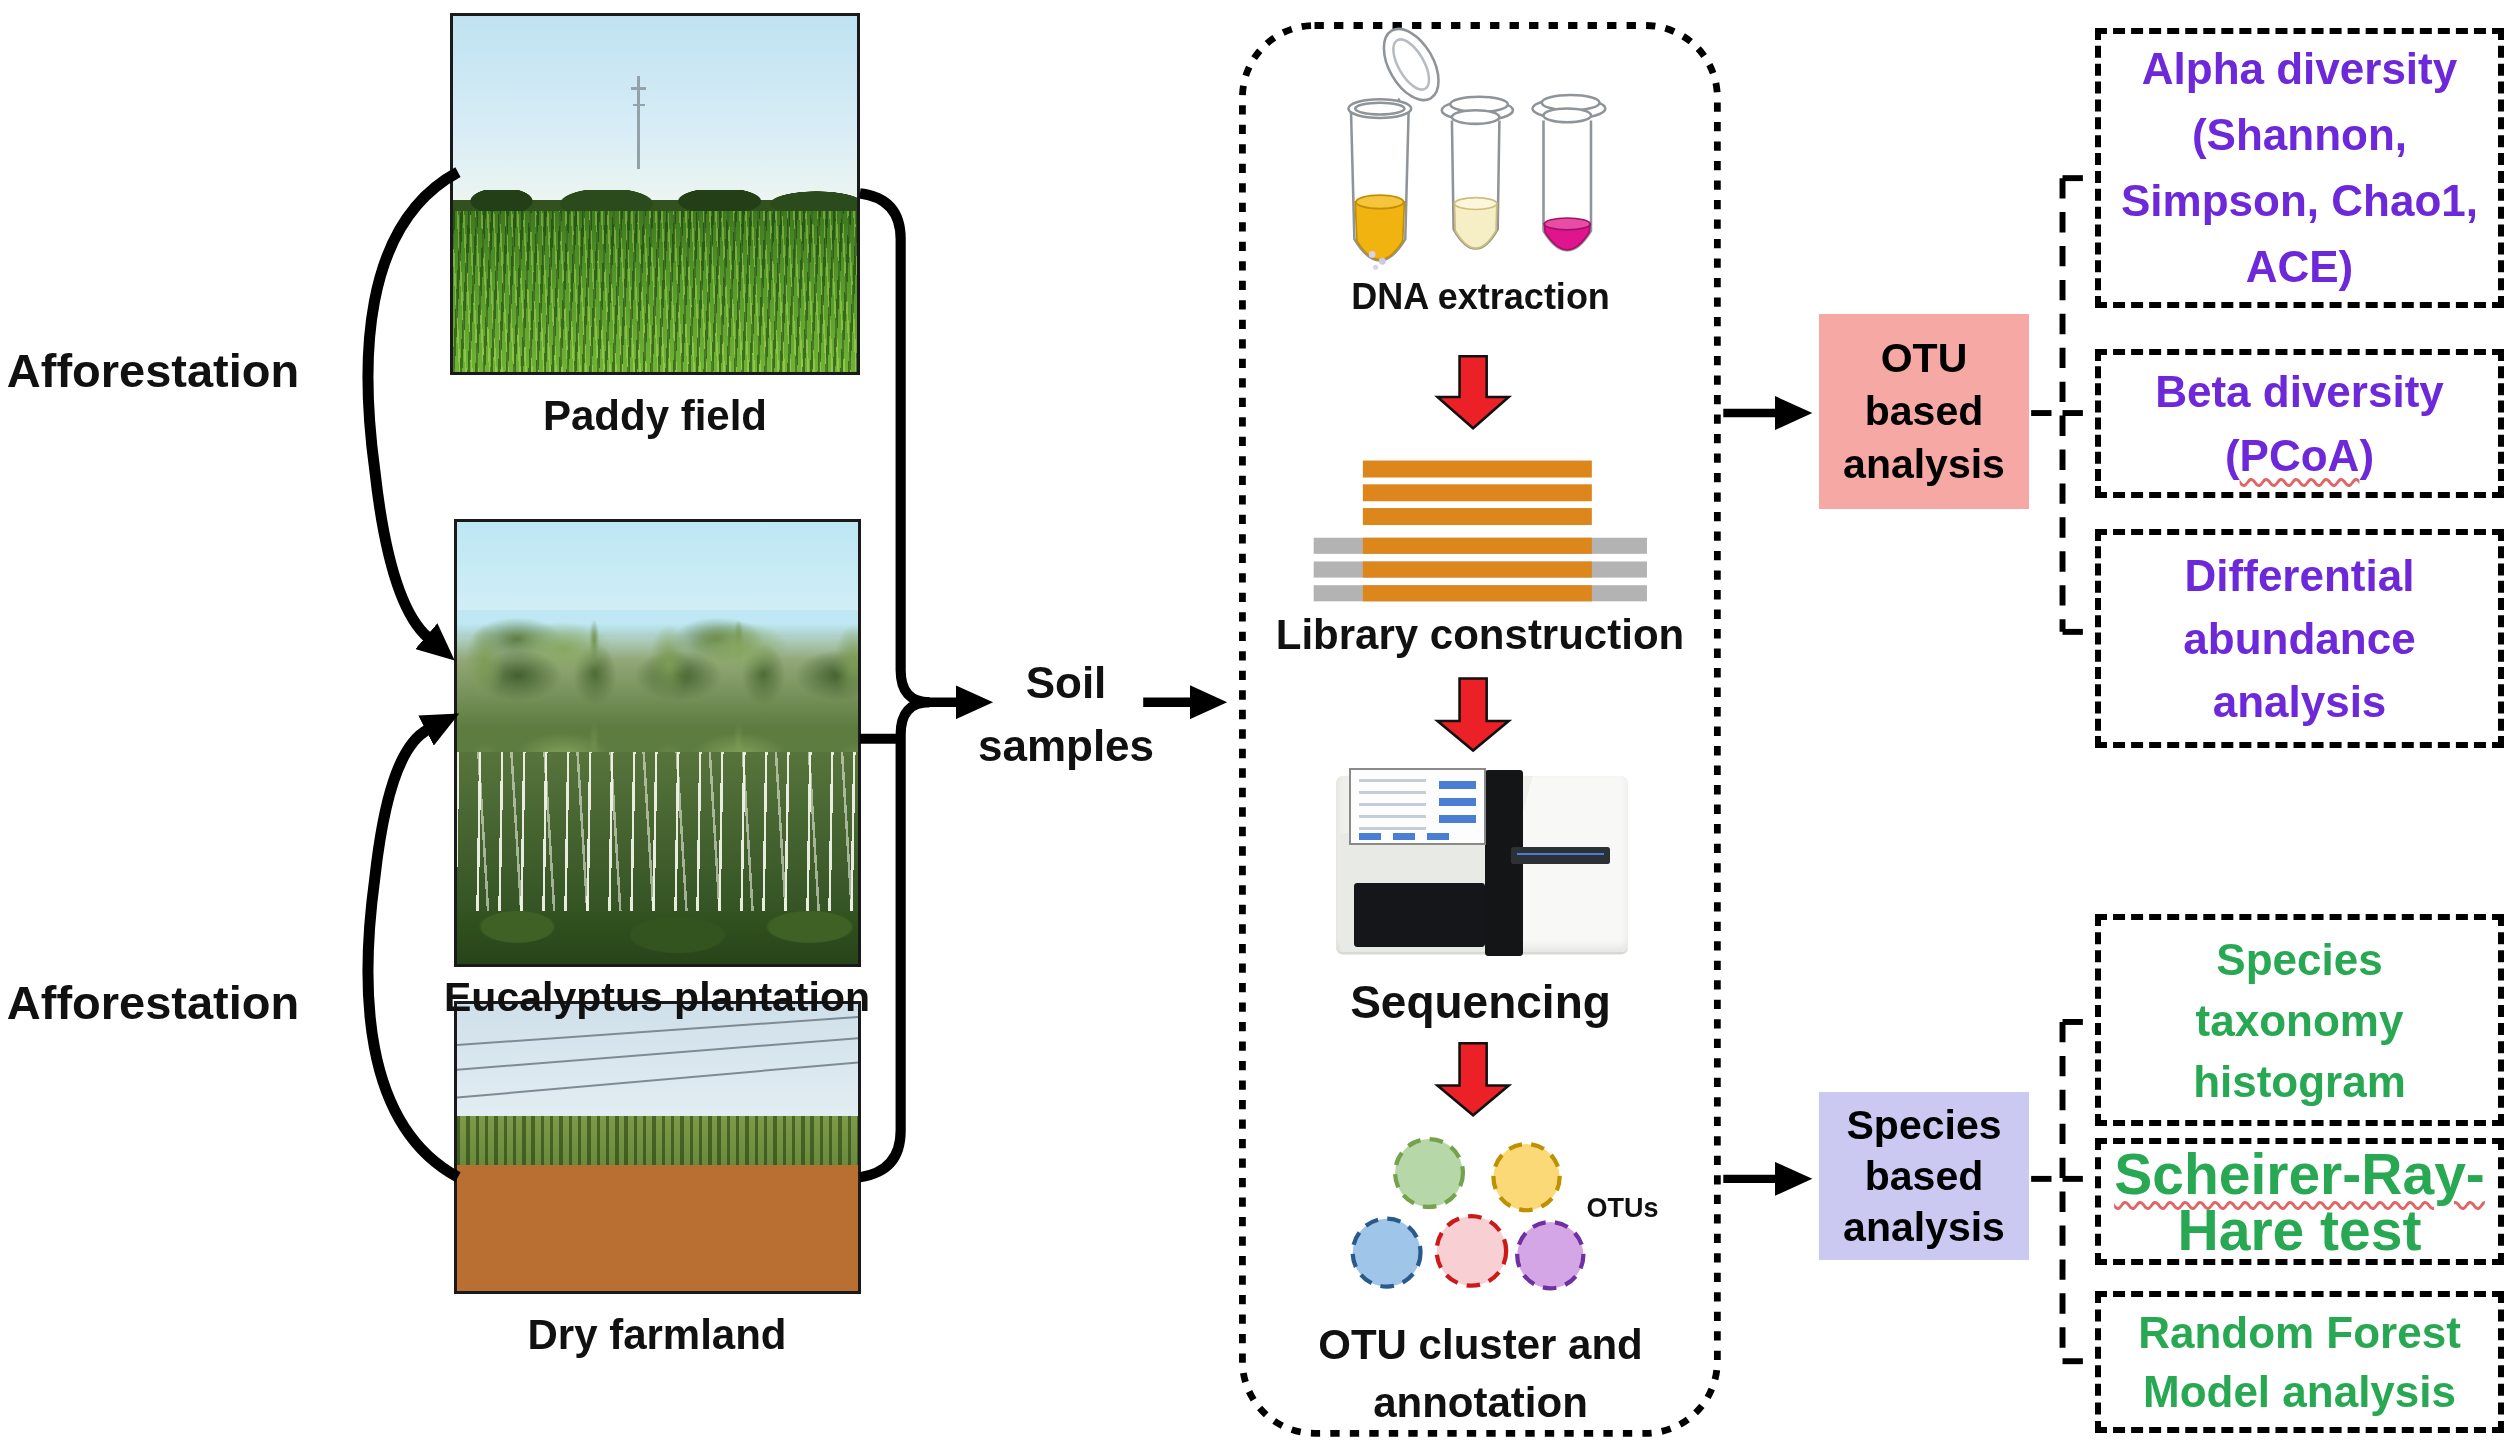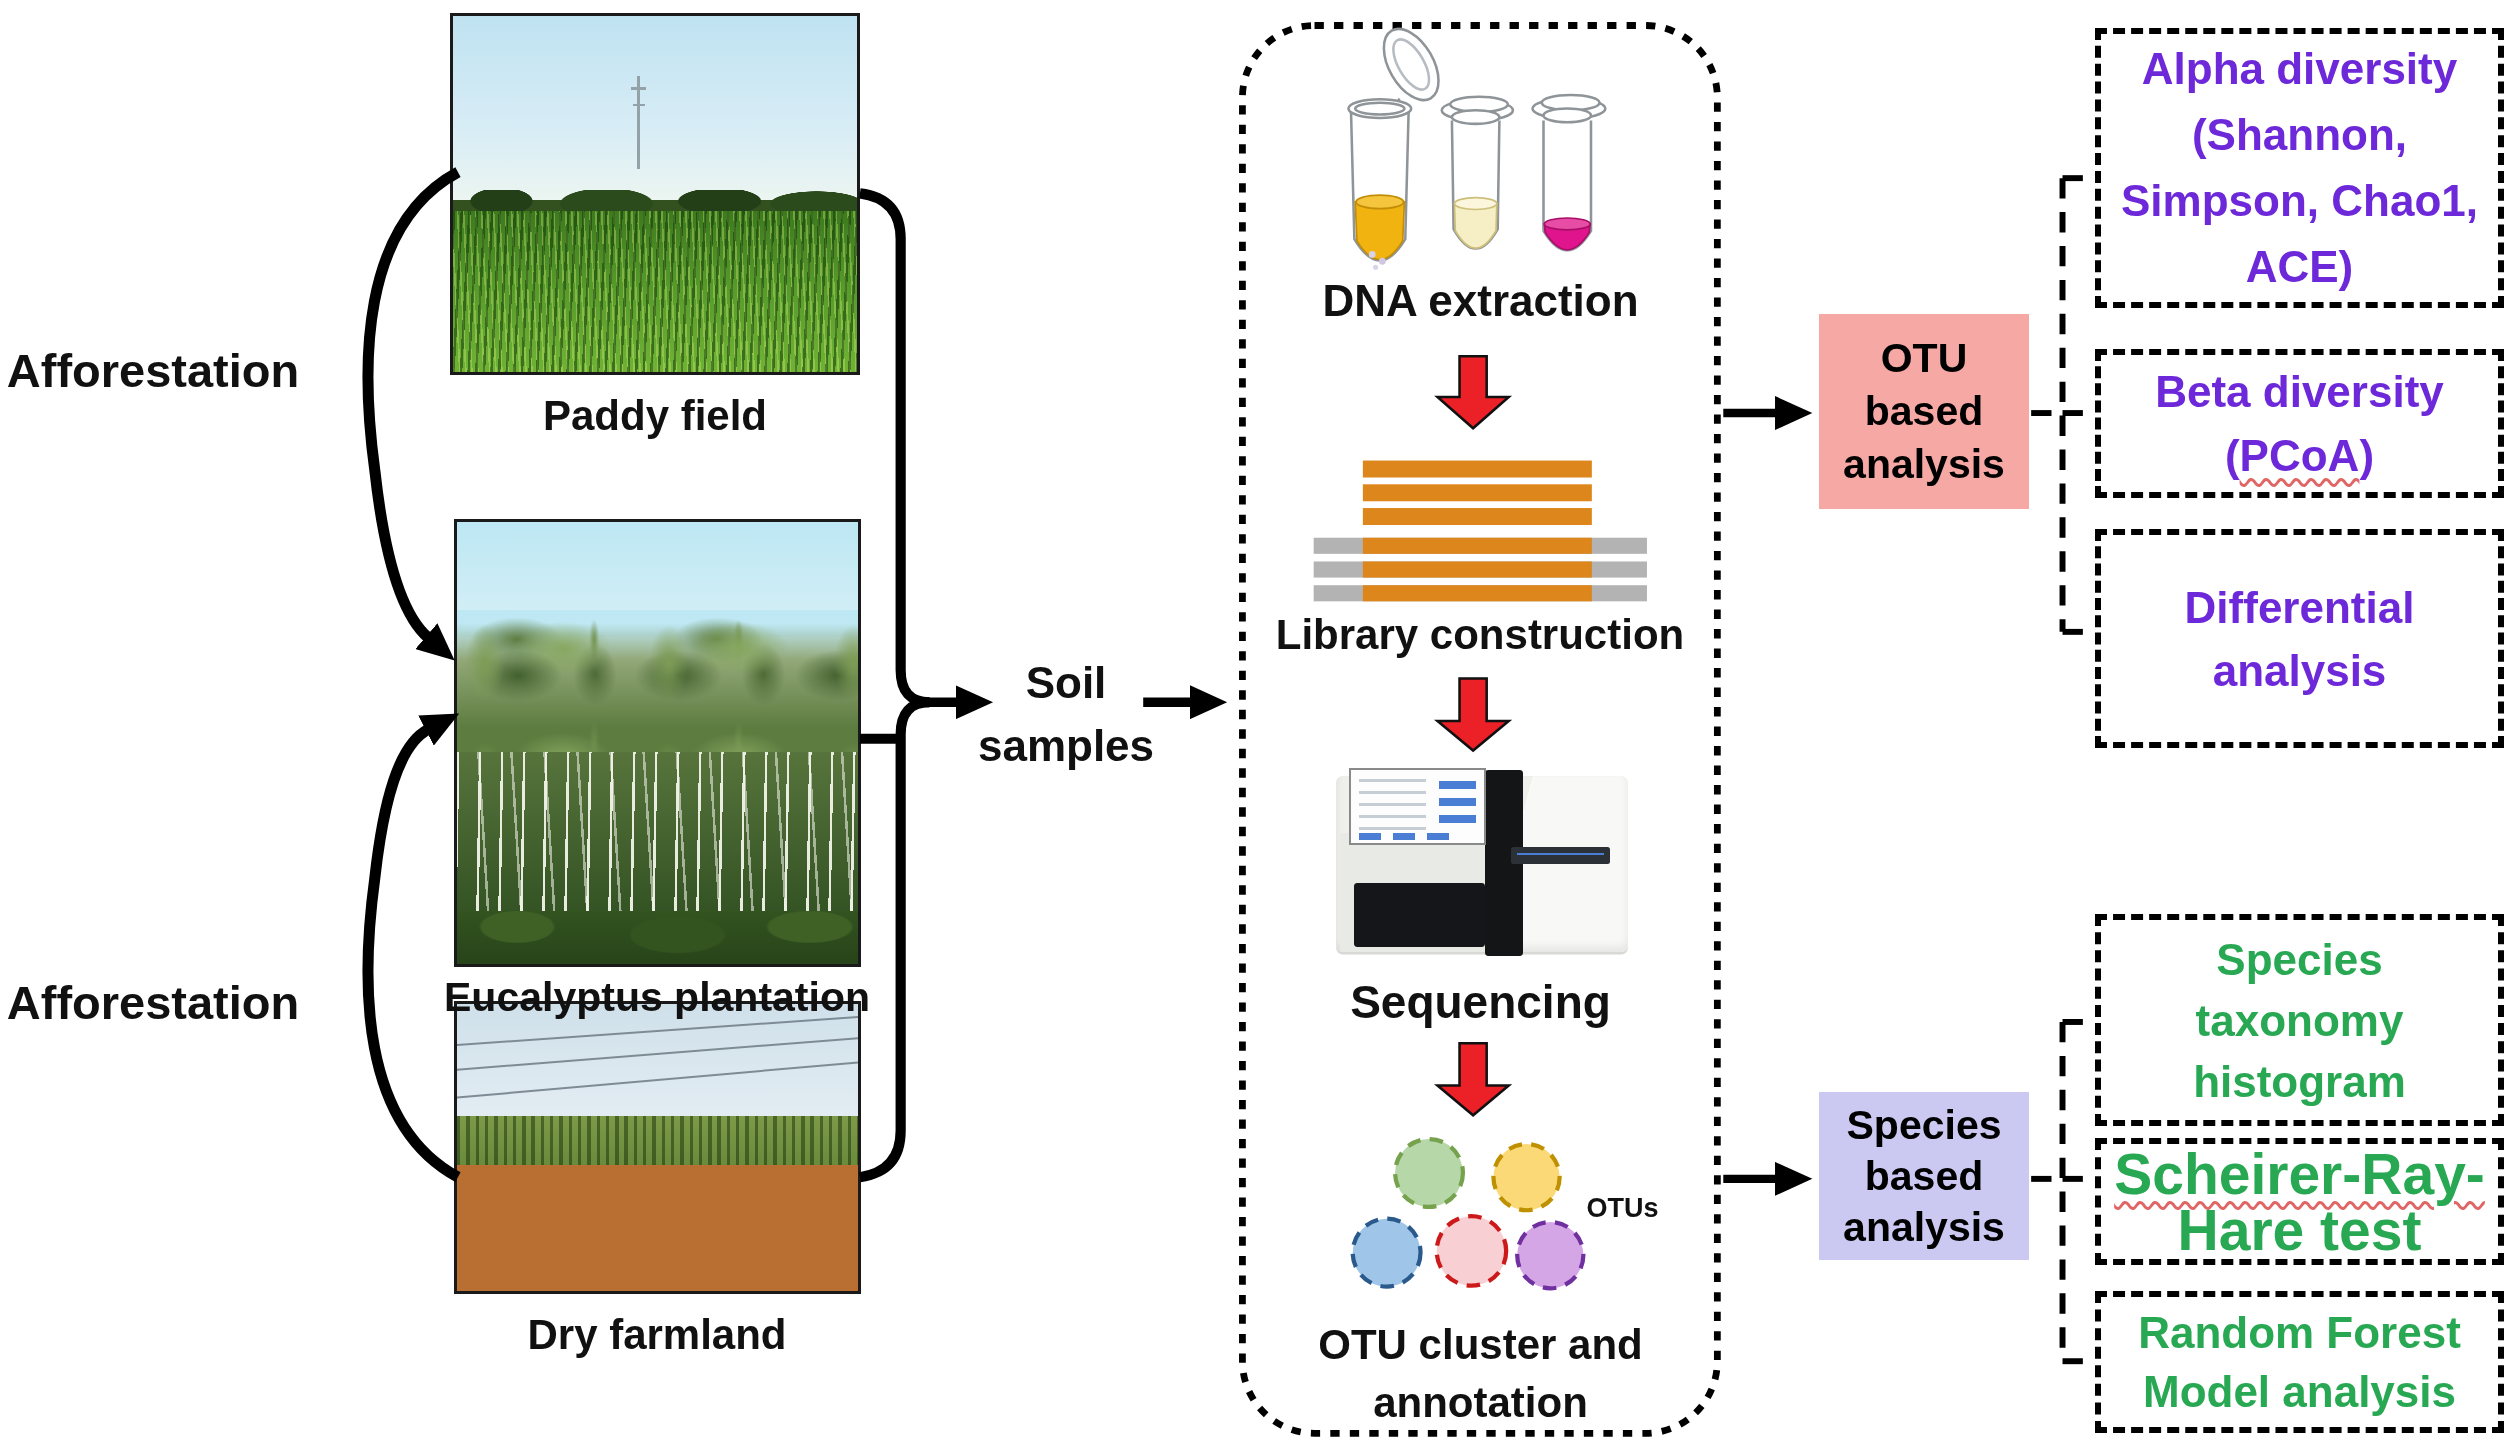--- a/index.html
+++ b/index.html
@@ -131,21 +131,21 @@
   <div class="band shrubs"></div>
   <div class="band soil"></div>
 </div>
 <div class="lbl" style="left:428px;top:1311px;width:458px;font-size:42px;">Dry farmland</div>
 
 <div class="lbl" style="left:975px;top:651px;width:182px;font-size:44px;line-height:63px;">
   <span>Soil</span><br>
   <span>samples</span>
 </div>
 
-<div class="lbl" style="left:1264px;top:276px;width:433px;font-size:44px;">DNA extraction</div>
+<div class="lbl" style="left:1264px;top:276px;width:433px;font-size:36px;">DNA extraction</div>
 <div class="lbl" style="left:1240px;top:611px;width:480px;font-size:42px;">Library construction</div>
 <div class="lbl" style="left:1264px;top:975px;width:433px;font-size:46px;">Sequencing</div>
 <div class="lbl" style="left:1576px;top:1193px;width:93px;font-size:27px;">OTUs</div>
 <div class="lbl" style="left:1264px;top:1316px;width:433px;font-size:42px;line-height:58px;">
   <span>OTU cluster and</span><br>
   <span>annotation</span>
 </div>
 
 <div id="sequencer">
   <div class="body"></div>
@@ -184,20 +184,21 @@
 
 <div class="dashbox orange" style="left:2095px;top:349px;width:409px;height:149px;font-size:44px;line-height:64px;">
   <span>Beta diversity</span>
   <span>
     <span>(</span><span class="wavy">PCoA</span><span>)</span>
   </span>
 </div>
 
 <div class="dashbox orange" style="left:2095px;top:529px;width:409px;height:219px;font-size:44px;line-height:63px;">
   <span>Differential</span>
+  <span>abundance</span>
   <span>analysis</span>
 </div>
 
 <div class="dashbox green" style="left:2095px;top:914px;width:409px;height:212px;font-size:44px;line-height:61px;">
   <span>Species</span>
   <span>taxonomy</span>
   <span>histogram</span>
 </div>
 
 <div class="dashbox green" style="left:2095px;top:1138px;width:409px;height:127px;font-size:57px;line-height:56px;">

